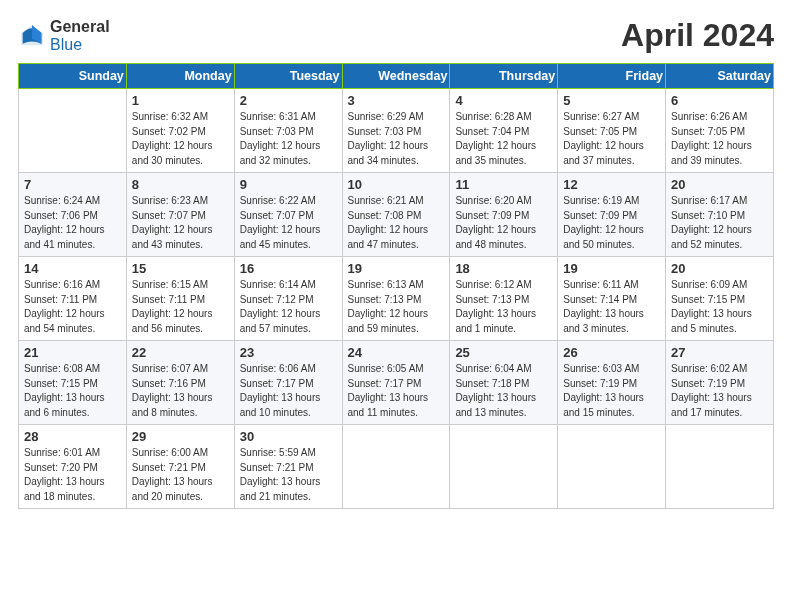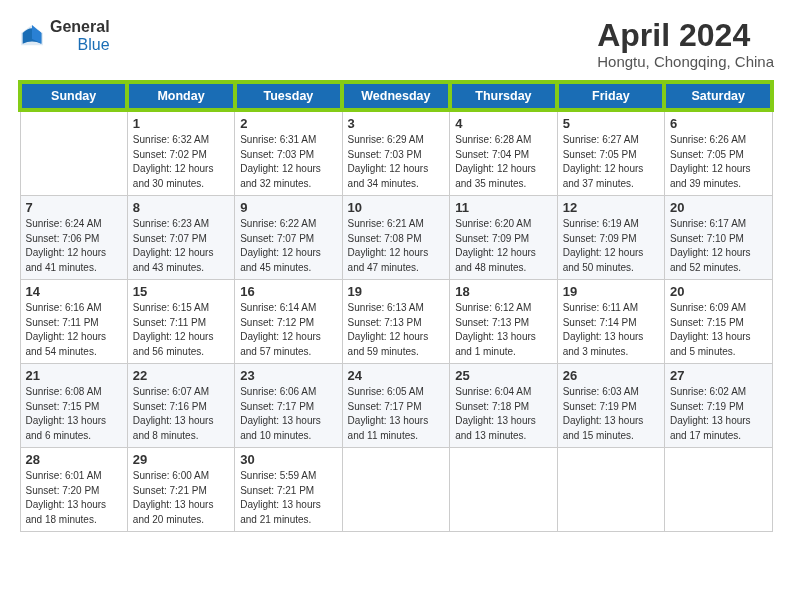--- a/index.html
+++ b/index.html
@@ -19,21 +19,20 @@
     .header {
       display: flex;
       justify-content: space-between;
       align-items: flex-start;
       margin-bottom: 10px;
     }
     .logo {
       display: flex;
       align-items: center;
       gap: 0;
-      text-align: right;
     }
     .logo-text {
       font-size: 18px;
       font-weight: bold;
       color: #333;
       line-height: 1.1;
     }
     .logo-text .general {
       display: block;
       font-size: 16px;
@@ -68,22 +67,22 @@
       width: 100%;
       border-collapse: collapse;
       border: 1px solid #ccc;
     }
     .calendar th {
       background: #1a6db5;
       color: #fff;
       font-size: 12.5px;
       font-weight: bold;
       padding: 5px 2px;
-      text-align: center;
-      border: 4px solid #84cc16;
+      text-align: right;
+      border: 1px solid #84cc16;
     }
     .calendar td {
       vertical-align: top;
       border: 1px solid #ccc;
       padding: 4px 5px;
       width: 108px;
       min-height: 80px;
       background: #fff;
     }
     .calendar tr:nth-child(even) td {
@@ -126,21 +125,20 @@
         <path d="M6 14 Q18 2 30 14 L30 28 Q18 22 6 28 Z" fill="#1a6db5"></path>
         <path d="M18 4 L30 14 L30 28 Q24 24 18 22 Z" fill="#2980d4"></path>
       </svg>
       <div class="logo-text">
         <span class="general">General</span>
         <span class="blue">Blue</span>
       </div>
     </div>
     <div class="title-block">
       <div class="month-year">April 2024</div>
-      <div class="location">Hongtu, Chongqing, China</div>
     </div>
   </div>
 
   <table class="calendar">
     <thead>
       <tr>
         <th>Sunday</th>
         <th>Monday</th>
         <th>Tuesday</th>
         <th>Wednesday</th>

